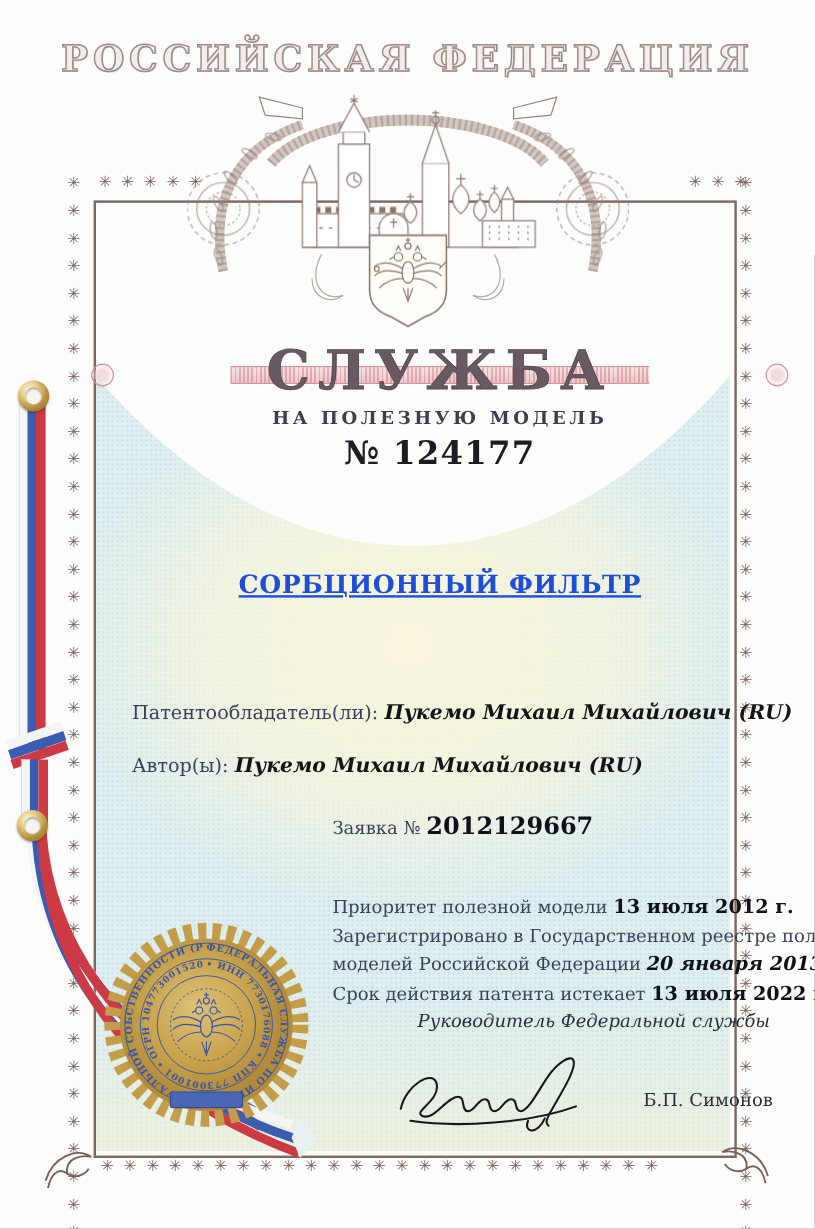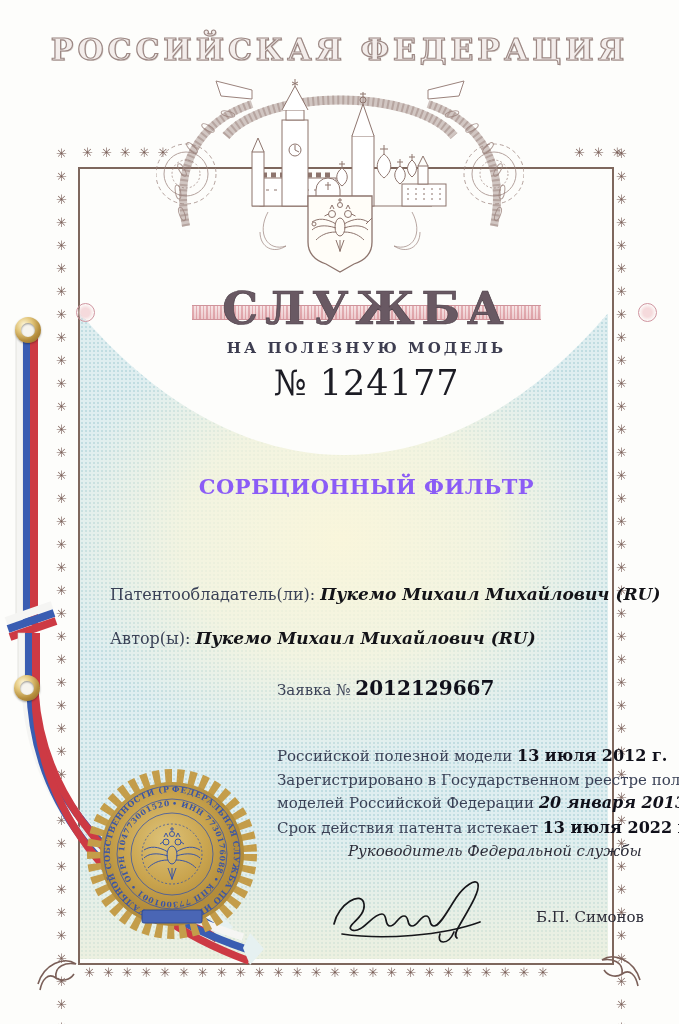--- a/index.html
+++ b/index.html
@@ -47,22 +47,22 @@
   .patent-title .word{position:relative;display:inline-block;padding:0 4px;z-index:0;}
   .patent-title .word::before{content:"";position:absolute;left:-26px;right:-26px;top:23px;height:13px;z-index:-1;
         background:
           repeating-linear-gradient(90deg, rgba(197,92,102,.38) 0 1.5px, rgba(0,0,0,0) 1.5px 3.5px),
           linear-gradient(#f7e4e5,#ecc9cc);
         border-top:1px solid #cf949b;border-bottom:1px solid #cf949b;}
   .band-dot{position:absolute;top:21px;width:17px;height:17px;border-radius:50%;
         border:1px solid #d095a0;background:radial-gradient(circle,#f5dadc 35%, rgba(245,218,220,0) 72%);}
   .band-dot.l{left:-36px;} .band-dot.r{right:-36px;}
   .subtype{top:339px;font-size:15px;font-weight:bold;letter-spacing:3px;color:#3d3d50;position:absolute;}
-  .docnum{top:363px;font-size:35px;font-weight:normal;letter-spacing:1px;color:#1c1c24;position:absolute;}
-  .invention{top:474px;font-size:21px;font-weight:bold;letter-spacing:.5px;color:#8b5cf6;position:absolute;}
+  .docnum{top:363px;font-size:27px;font-weight:bold;letter-spacing:1px;color:#1c1c24;position:absolute;}
+  .invention{top:474px;font-size:21px;font-weight:bold;letter-spacing:.5px;color:#1d4ed8;position:absolute;text-decoration:underline;}
 
   
   .fline{position:absolute;z-index:6;font-size:16px;color:#3a4156;white-space:nowrap;}
   .fvalue{font-weight:bold;font-style:italic;color:#131318;font-size:17px;}
   .appline{position:absolute;left:277px;z-index:6;font-size:15px;color:#3a4156;white-space:nowrap;}
   .appnum{font-weight:bold;font-size:20px;color:#10101a;font-style:normal;}
   .appdate{font-weight:bold;font-size:16px;color:#10101a;}
   .appdate.it{font-style:italic;}
 
   
@@ -223,21 +223,21 @@
   <div class="fline" style="left:110px;top:628px">
     <span>Автор(ы):</span>
     <span class="fvalue">Пукемо Михаил Михайлович (RU)</span>
   </div>
 
   <div class="appline" style="top:676px">
     <span>Заявка №</span>
     <span class="appnum">2012129667</span>
   </div>
   <div class="appline" style="top:746px">
-    <span>Российской полезной модели</span>
+    <span>Приоритет полезной модели</span>
     <span class="appdate">13 июля 2012 г.</span>
   </div>
   <div class="appline" style="top:771px">Зарегистрировано в Государственном реестре полезных</div>
   <div class="appline" style="top:793px">
     <span>моделей Российской Федерации</span>
     <span class="appdate it">20 января 2013 г.</span>
   </div>
   <div class="appline" style="top:818px">
     <span>Срок действия патента истекает</span>
     <span class="appdate">13 июля 2022 г.</span>

